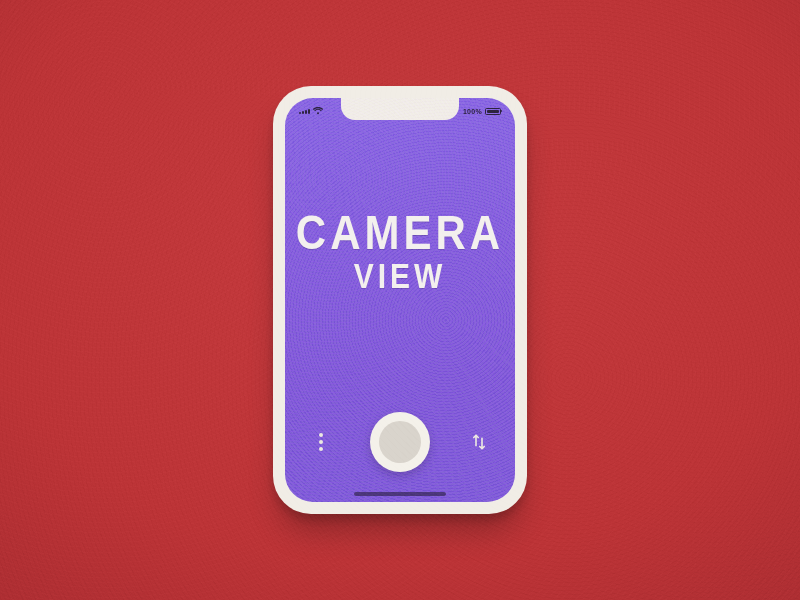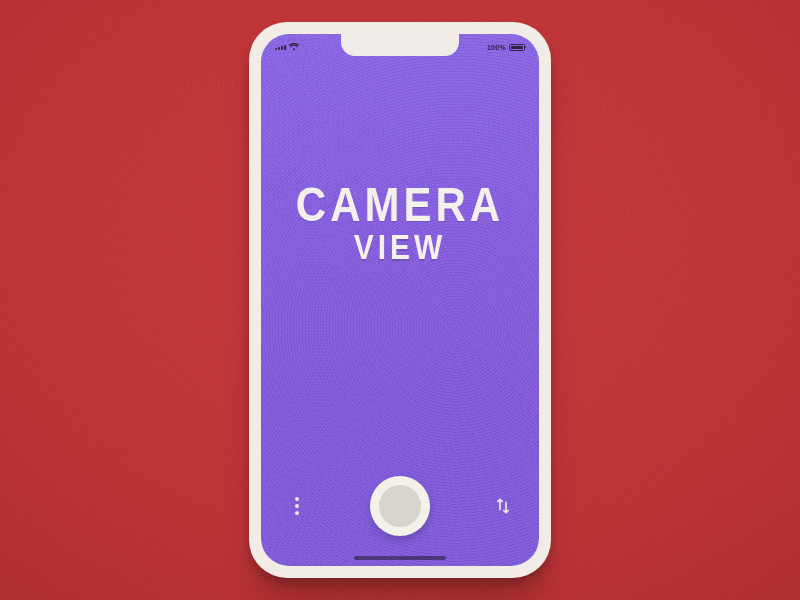--- a/index.html
+++ b/index.html
@@ -46,27 +46,26 @@
     opacity: 0.5;
   }
 
   
   .phone {
     position: absolute;
     left: 50%;
     top: 50%;
     transform: translate(-50%, -50%);
     width: 254px;
-    height: 556px;
+    height: 428px;
     background: #f1ede6;
     border-radius: 38px;
     box-shadow:
       0 22px 30px -6px rgba(0,0,0,0.25),
       0 6px 10px rgba(0,0,0,0.15);
-    padding-left: 48px;
   }
 
   
   .screen {
     position: absolute;
     left: 12px;
     right: 12px;
     top: 12px;
     bottom: 12px;
     border-radius: 28px;

